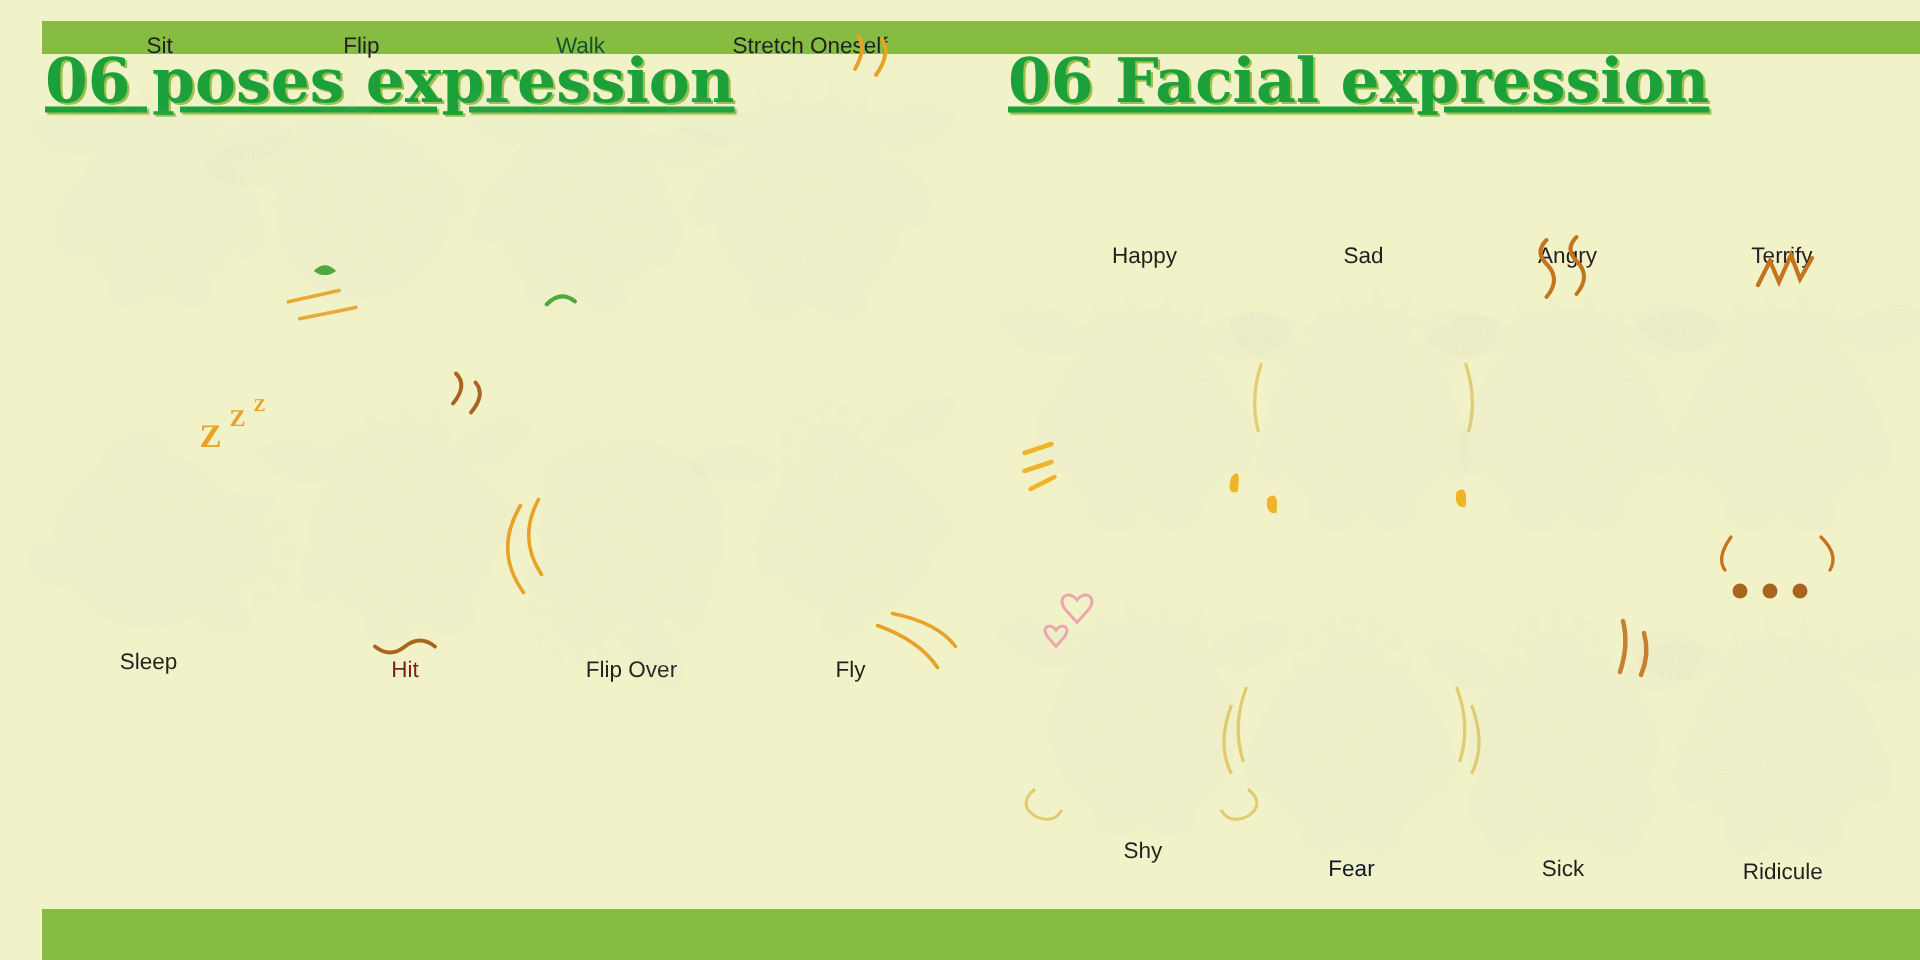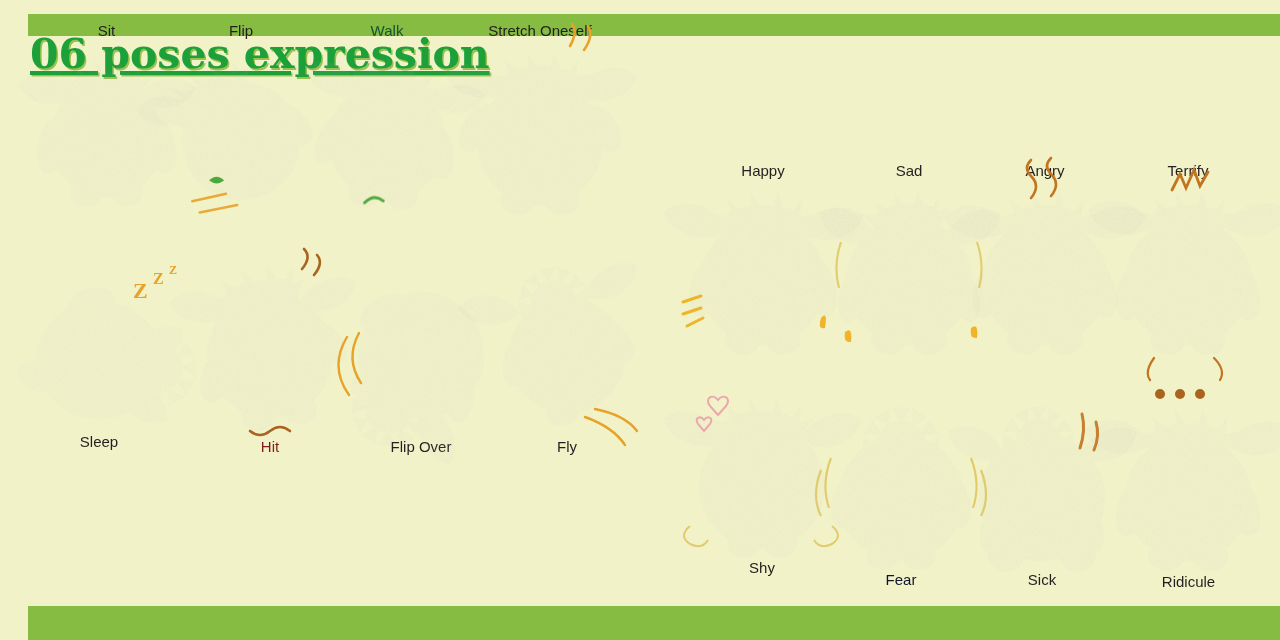--- a/index.html
+++ b/index.html
@@ -48,20 +48,21 @@
   svg { display: block; overflow: visible; }
 </style>
 </head>
 <body style="background: rgb(242, 242, 201);">
 
 <div class="bar-top" style="background: rgb(134, 188, 66);"></div>
 <div class="bar-bottom" style="background: rgb(134, 188, 66);"></div>
 
 <div class="titles">
   <div class="title left" style="color: rgb(27, 160, 58);">06 poses expression</div>
+  <div class="title right" style="color: rgb(27, 160, 58);">06 Facial expression</div>
 </div>
 
 <svg width="0" height="0" style="position:absolute" aria-hidden="true">
   <defs>
 
     <filter id="grain">
       <feTurbulence type="fractalNoise" baseFrequency="0.9" numOctaves="2" result="n"></feTurbulence>
       <feColorMatrix in="n" type="saturate" values="0"></feColorMatrix>
       <feComponentTransfer>
           <feFuncA type="linear" slope="0.12"></feFuncA>

